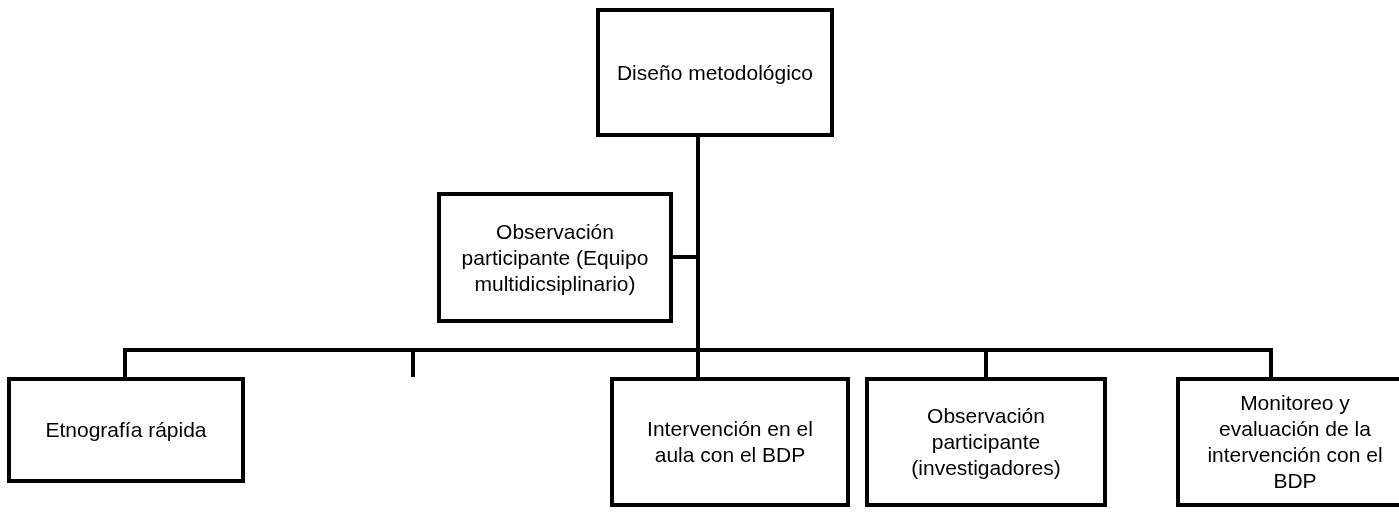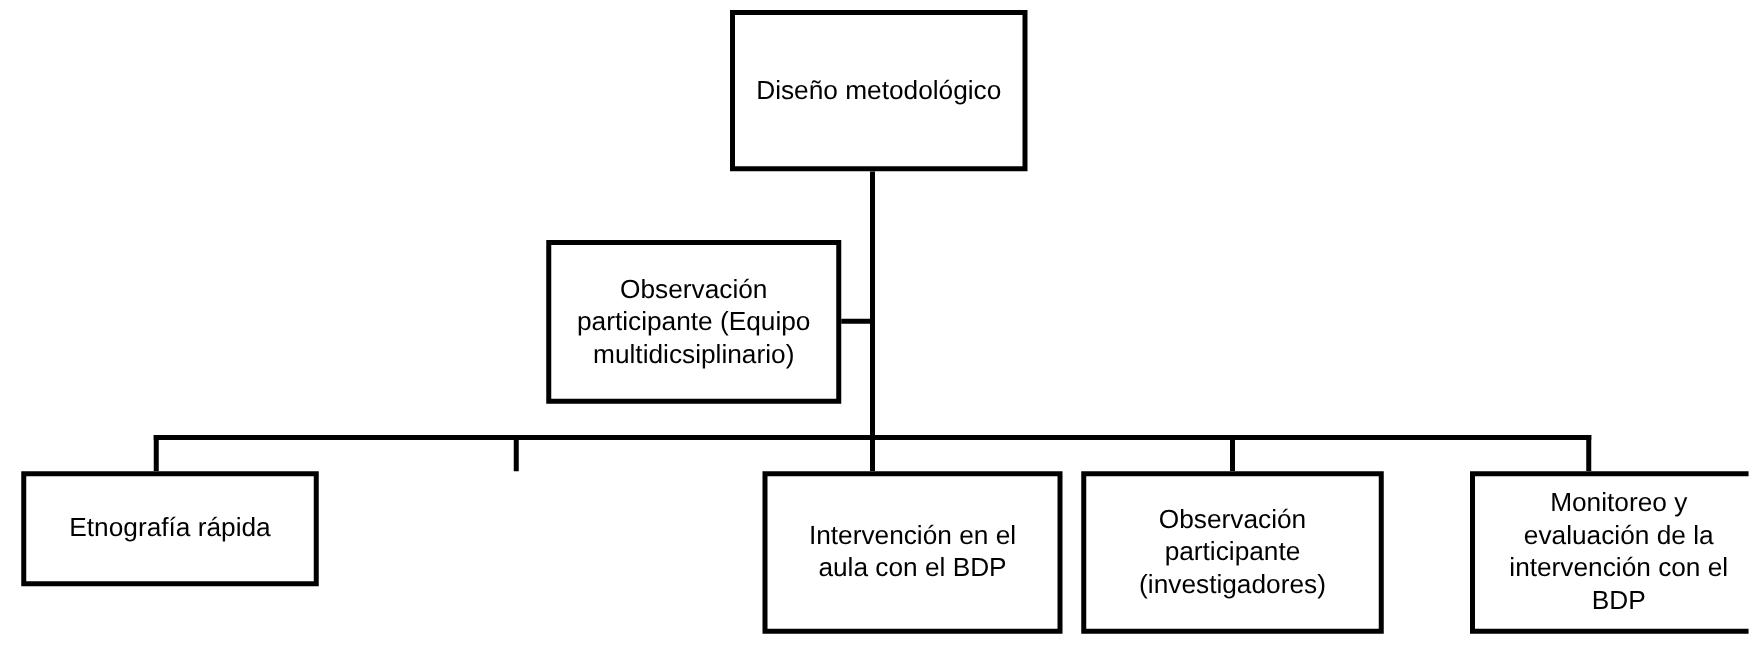--- a/index.html
+++ b/index.html
@@ -31,23 +31,23 @@
   }
   .node .label {
     white-space: pre-line;
   }
   .connector {
     position: absolute;
     background: #000000;
   }
 
   
-  .node-root  { left: 584px;  top: 8px;   width: 238px; height: 129px; }
+  .node-root  { left: 596px;  top: 8px;   width: 238px; height: 129px; }
   .node-mid   { left: 437px;  top: 192px; width: 236px; height: 131px; }
-  .node-leaf0 { left: 17px;    top: 377px; width: 238px; height: 92px; }
+  .node-leaf0 { left: 7px;    top: 377px; width: 238px; height: 106px; }
   .node-leaf1 { left: 293px;  top: 377px; width: 240px; height: 130px; }
   .node-leaf2 { left: 578px;  top: 377px; width: 240px; height: 130px; margin-left: 32px; }
   .node-leaf3 { left: 865px;  top: 377px; width: 242px; height: 130px; }
   .node-leaf4 { left: 1152px; top: 377px; width: 238px; height: 130px; margin-left: 24px; }
 
   
   .conn-trunk    { left: 696px;  top: 137px; width: 4px;    height: 240px; } 
   .conn-mid-stub { left: 671px;  top: 255px; width: 27px;   height: 4px;  }  
   .conn-bus      { left: 123px;  top: 348px; width: 1150px; height: 4px;  }  
   .conn-stub0    { left: 123px;  top: 348px; width: 4px;    height: 29px; }

